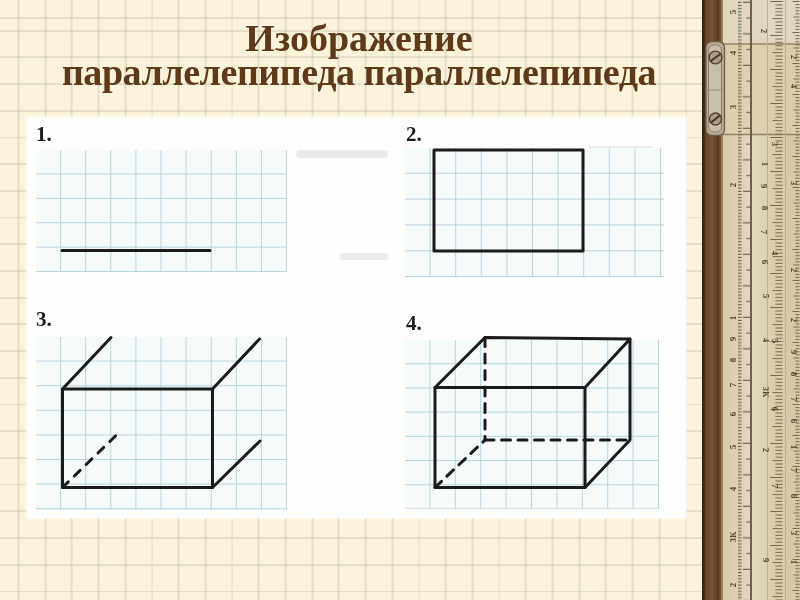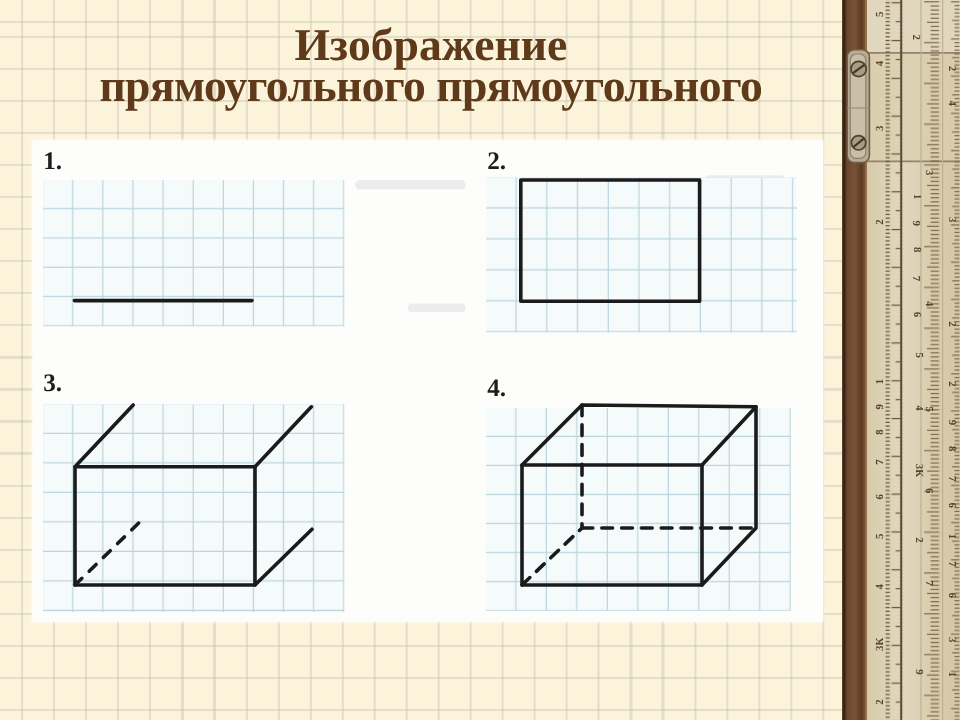--- a/index.html
+++ b/index.html
@@ -23,21 +23,21 @@
   position:absolute; left:27px; top:117px; width:659px; height:401px;
   background:#fdfdfc; box-shadow:0 0 3px rgba(255,255,255,0.9);
 }
 svg{position:absolute;left:0;top:0}
 </style>
 </head>
 <body>
 
 <div class="t1">Изображение</div>
 
-<div class="t2">прямоугольного прямоугольного</div>
+<div class="t2">параллелепипеда параллелепипеда</div>
 
 <div class="panel"></div>
 <svg width="800" height="600" viewBox="0 0 800 600">
 <defs>
   <pattern id="bp1" patternUnits="userSpaceOnUse" x="36" y="150" width="25.1" height="24.4">
     <path d="M24.6 0V24.4M0 23.9H25.1" stroke="#b9d5de" stroke-width="1" fill="none"></path>
   </pattern>
   <pattern id="bp2" patternUnits="userSpaceOnUse" x="405" y="148" width="25.6" height="25.8">
     <path d="M25.1 0V25.8M0 25.3H25.6" stroke="#b9d5de" stroke-width="1" fill="none"></path>
   </pattern>

